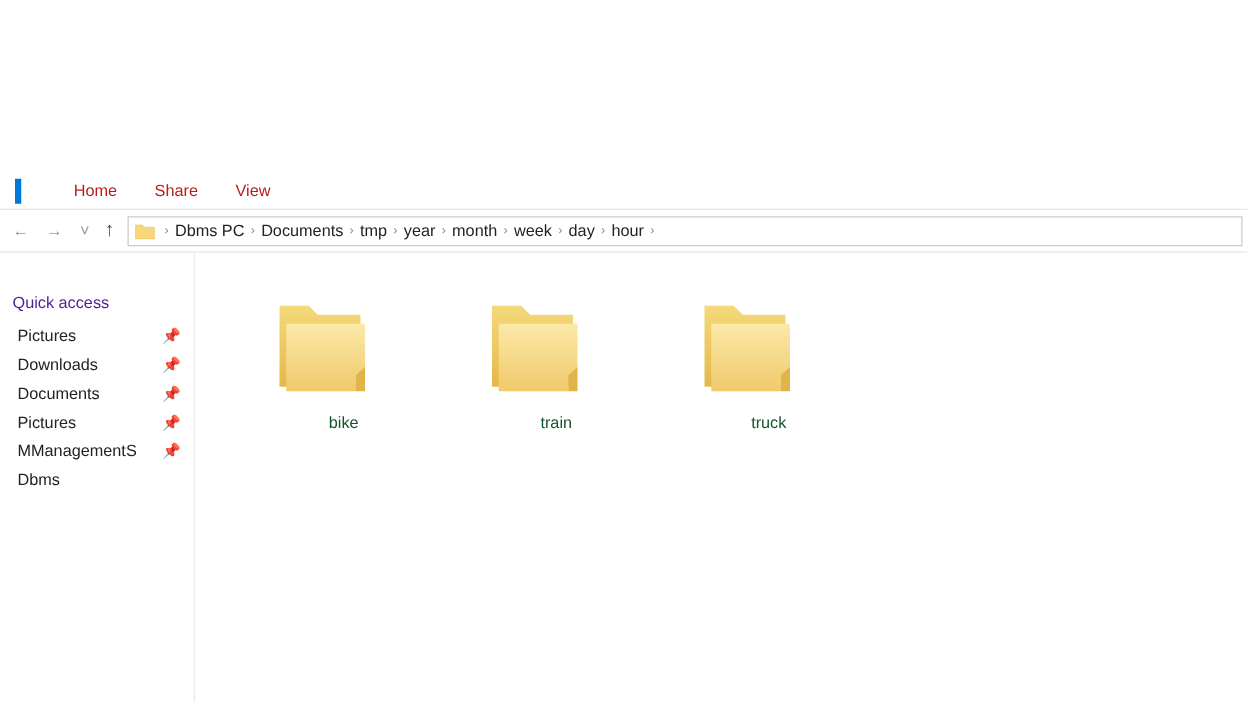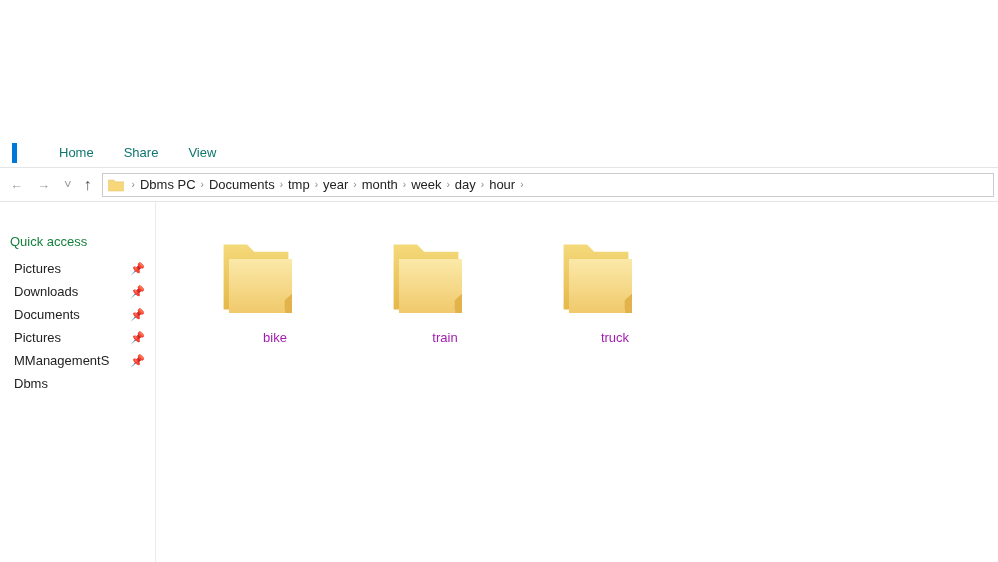--- a/index.html
+++ b/index.html
@@ -2,41 +2,41 @@
 <html><head>
   <meta charset="utf-8">
   <style>
     * { margin: 0; padding: 0; box-sizing: border-box; font-family: 'Segoe UI', Tahoma, sans-serif; }
     body { background: #fff; width: 998px; height: 562px; overflow: hidden; position: relative; }
     
     .whitespace-top { height: 138px; background: #fff; }
     
     .ribbon-tabs { display: flex; align-items: center; height: 30px; border-bottom: 1px solid #e5e5e5; padding-left: 12px; gap: 30px; }
     .ribbon-accent { width: 5px; height: 20px; background: #0078d7; margin-right: 12px; }
-    .ribbon-tab { font-size: 13px; color: #0f766e; cursor: pointer; }
+    .ribbon-tab { font-size: 13px; color: #b91c1c; cursor: pointer; }
     
     .nav-bar { display: flex; align-items: center; height: 34px; border-bottom: 1px solid #e5e5e5; padding-left: 8px; gap: 10px; }
     .nav-btn { color: #999; font-size: 13px; cursor: pointer; padding: 2px; }
     .up-arrow { display: inline-block; font-size: 16px; color: #555; cursor: pointer; }
     
     .address-box { flex: 1; display: flex; align-items: center; height: 24px; border: 1px solid #ccc; margin-right: 4px; padding-left: 2px; background: #fff; }
     .address-box .folder-mini { width: 18px; height: 18px; margin: 0 6px 0 2px; position: relative; }
     .breadcrumb { display: flex; align-items: center; font-size: 13px; color: #222; }
     .crumb { padding: 0 4px; cursor: pointer; }
     .crumb-sep { color: #888; font-size: 10px; padding: 0 1px; }
     
     .main { display: flex; height: calc(562px - 138px - 30px - 34px); }
     .sidebar { width: 156px; border-right: 1px solid #eaeaea; padding-top: 28px; }
-    .sidebar-header { font-size: 13px; color: #15803d; padding: 4px 0 4px 10px; margin-bottom: 4px; }
+    .sidebar-header { font-size: 13px; color: #4c1d95; padding: 4px 0 4px 10px; margin-bottom: 4px; }
     .sidebar-item { display: flex; align-items: center; justify-content: space-between; font-size: 13px; color: #222; padding: 4px 10px 4px 14px; cursor: pointer; }
     .pin { color: #8a8a8a; font-size: 12px; }
     
     .content { flex: 1; padding: 30px 20px; display: flex; flex-wrap: wrap; gap: 50px; align-content: flex-start; justify-content: flex-start; padding-left: 40px; }
     .folder-item { display: flex; flex-direction: column; align-items: center; width: 120px; cursor: pointer; }
-    .folder-label { font-size: 13px; color: #a21caf; margin-top: 8px; text-align: right; padding-left: 38px; }
+    .folder-label { font-size: 13px; color: #14532d; margin-top: 8px; text-align: right; padding-left: 38px; }
     
     .folder-icon { width: 90px; height: 90px; position: relative; }
     .folder-icon svg { width: 100%; height: 100%; }
     .folder-mini svg { width: 100%; height: 100%; }
   </style>
 </head>
 <body>
 
 <div class="whitespace-top"></div>
 

